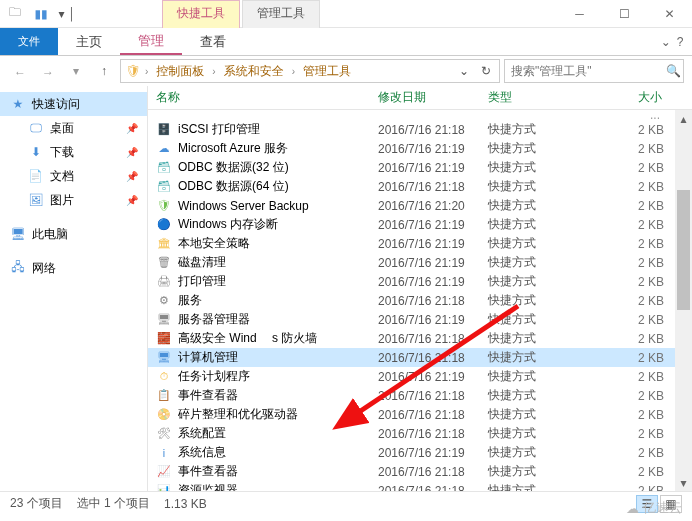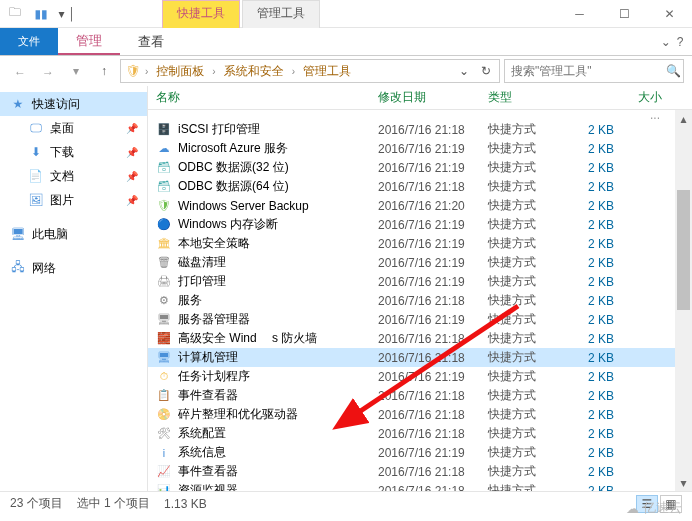--- a/index.html
+++ b/index.html
@@ -3,21 +3,21 @@
 <meta charset="utf-8">
 <style>
 * { margin: 0; padding: 0; box-sizing: border-box; font-family: "Microsoft YaHei", "Segoe UI", sans-serif; }
 body { width: 692px; height: 521px; background: #fff; font-size: 12px; color: #000; overflow: hidden; position: relative; }
 
 
 .titlebar { height: 28px; background: #fff; display: flex; align-items: center; border-bottom: 1px solid #e5e5e5; }
 .titlebar-left { display: flex; align-items: center; padding: 0 4px; gap: 4px; }
 .titlebar-left .qat-btn { width: 22px; height: 22px; display: flex; align-items: center; justify-content: center; color: #555; }
 .title-tabs { display: flex; margin-left: 80px; height: 28px; }
-.title-tab { padding: 4px 14px; font-size: 12px; background: #fde047; border: 1px solid #e5b5c5; border-bottom: none; color: #c4507a; margin-right: 2px; }
+.title-tab { padding: 4px 14px; font-size: 12px; background: #fef9c3; border: 1px solid #e5b5c5; border-bottom: none; color: #c4507a; margin-right: 2px; }
 .title-tab.plain { background: #f0f0f0; border-color: #ddd; color: #555; }
 .win-controls { margin-left: auto; display: flex; }
 .win-btn { width: 45px; height: 28px; display: flex; align-items: center; justify-content: center; color: #666; }
 
 
 .ribbon { height: 28px; background: #fff; display: flex; align-items: stretch; border-bottom: 1px solid #ccc; }
 .ribbon-file { background: #1979ca; color: #fff; padding: 0 18px; display: flex; align-items: center; font-size: 11px; }
 .ribbon-tab { padding: 0 18px; display: flex; align-items: center; color: #444; font-size: 13px; }
 .ribbon-tab.active { color: #c4507a; border-bottom: 2px solid #c4507a; }
 .ribbon-expand { margin-left: auto; width: 40px; display: flex; align-items: center; justify-content: center; color: #666; }
@@ -51,21 +51,21 @@
 .col-name { width: 230px; padding-left: 8px; }
 .col-date { width: 110px; }
 .col-type { width: 100px; }
 .col-size { flex: 1; text-align: right; padding-right: 30px; }
 .filelist { flex: 1; overflow: hidden; position: relative; }
 .file-row { display: flex; align-items: center; height: 19px; font-size: 12px; }
 .file-row.selected { background: #cce8ff; }
 .file-row .fname { width: 230px; padding-left: 8px; display: flex; align-items: center; gap: 6px; overflow: hidden; white-space: nowrap; }
 .file-row .fdate { width: 110px; color: #555; }
 .file-row .ftype { width: 100px; color: #555; }
-.file-row .fsize { flex: 1; text-align: left; padding-right: 36px; color: #0369a1; }
+.file-row .fsize { flex: 1; text-align: right; padding-right: 28px; color: #737373; }
 .file-icon { width: 16px; height: 16px; display: inline-flex; align-items: center; justify-content: center; font-size: 11px; }
 .file-row.cut { position: relative; }
 .file-row.cut::after { content: "..."; position: absolute; right: 32px; }
 
 
 .red-arrow { position: absolute; left: 180px; top: 210px; pointer-events: none; z-index: 5; }
 
 
 .scrollbar { position: absolute; right: 0; top: 24px; bottom: 0; width: 17px; background: #f0f0f0; }
 .scroll-thumb { position: absolute; left: 2px; right: 2px; top: 80px; height: 120px; background: #c1c1c1; }
@@ -105,20 +105,21 @@
   </div>
   <div class="win-controls">
     <div class="win-btn">─</div>
     <div class="win-btn">☐</div>
     <div class="win-btn close">✕</div>
   </div>
 </div>
 
 <div class="ribbon">
   <div class="ribbon-file">文件</div>
+  <div class="ribbon-tab">主页</div>
   <div class="ribbon-tab active">管理</div>
   <div class="ribbon-tab">查看</div>
   <div class="ribbon-expand">⌄ <span style="margin-left:6px">?</span></div>
 </div>
 
 <div class="addressbar">
   <div class="nav-btn">←</div>
   <div class="nav-btn">→</div>
   <div class="nav-btn">▾</div>
   <div class="nav-btn enabled">↑</div>

